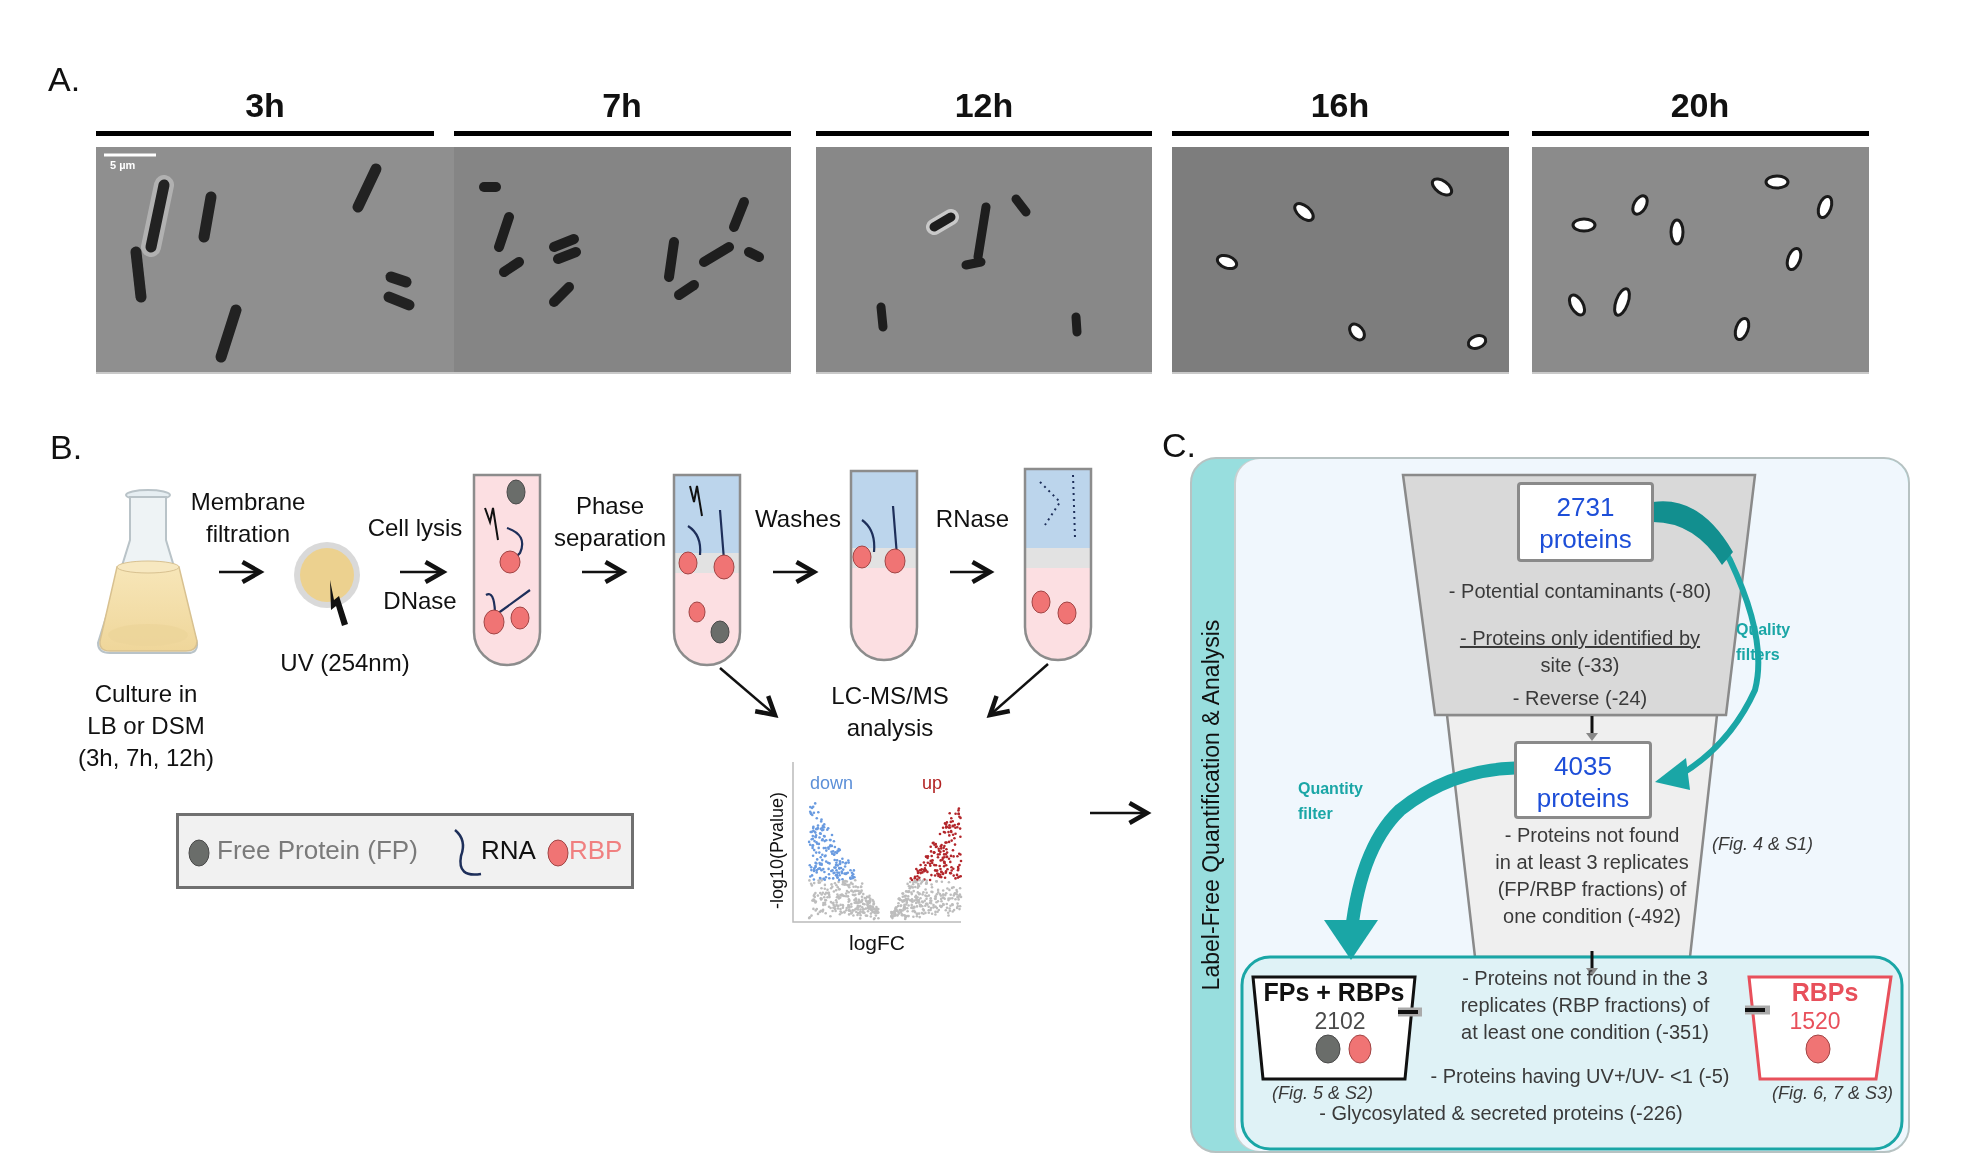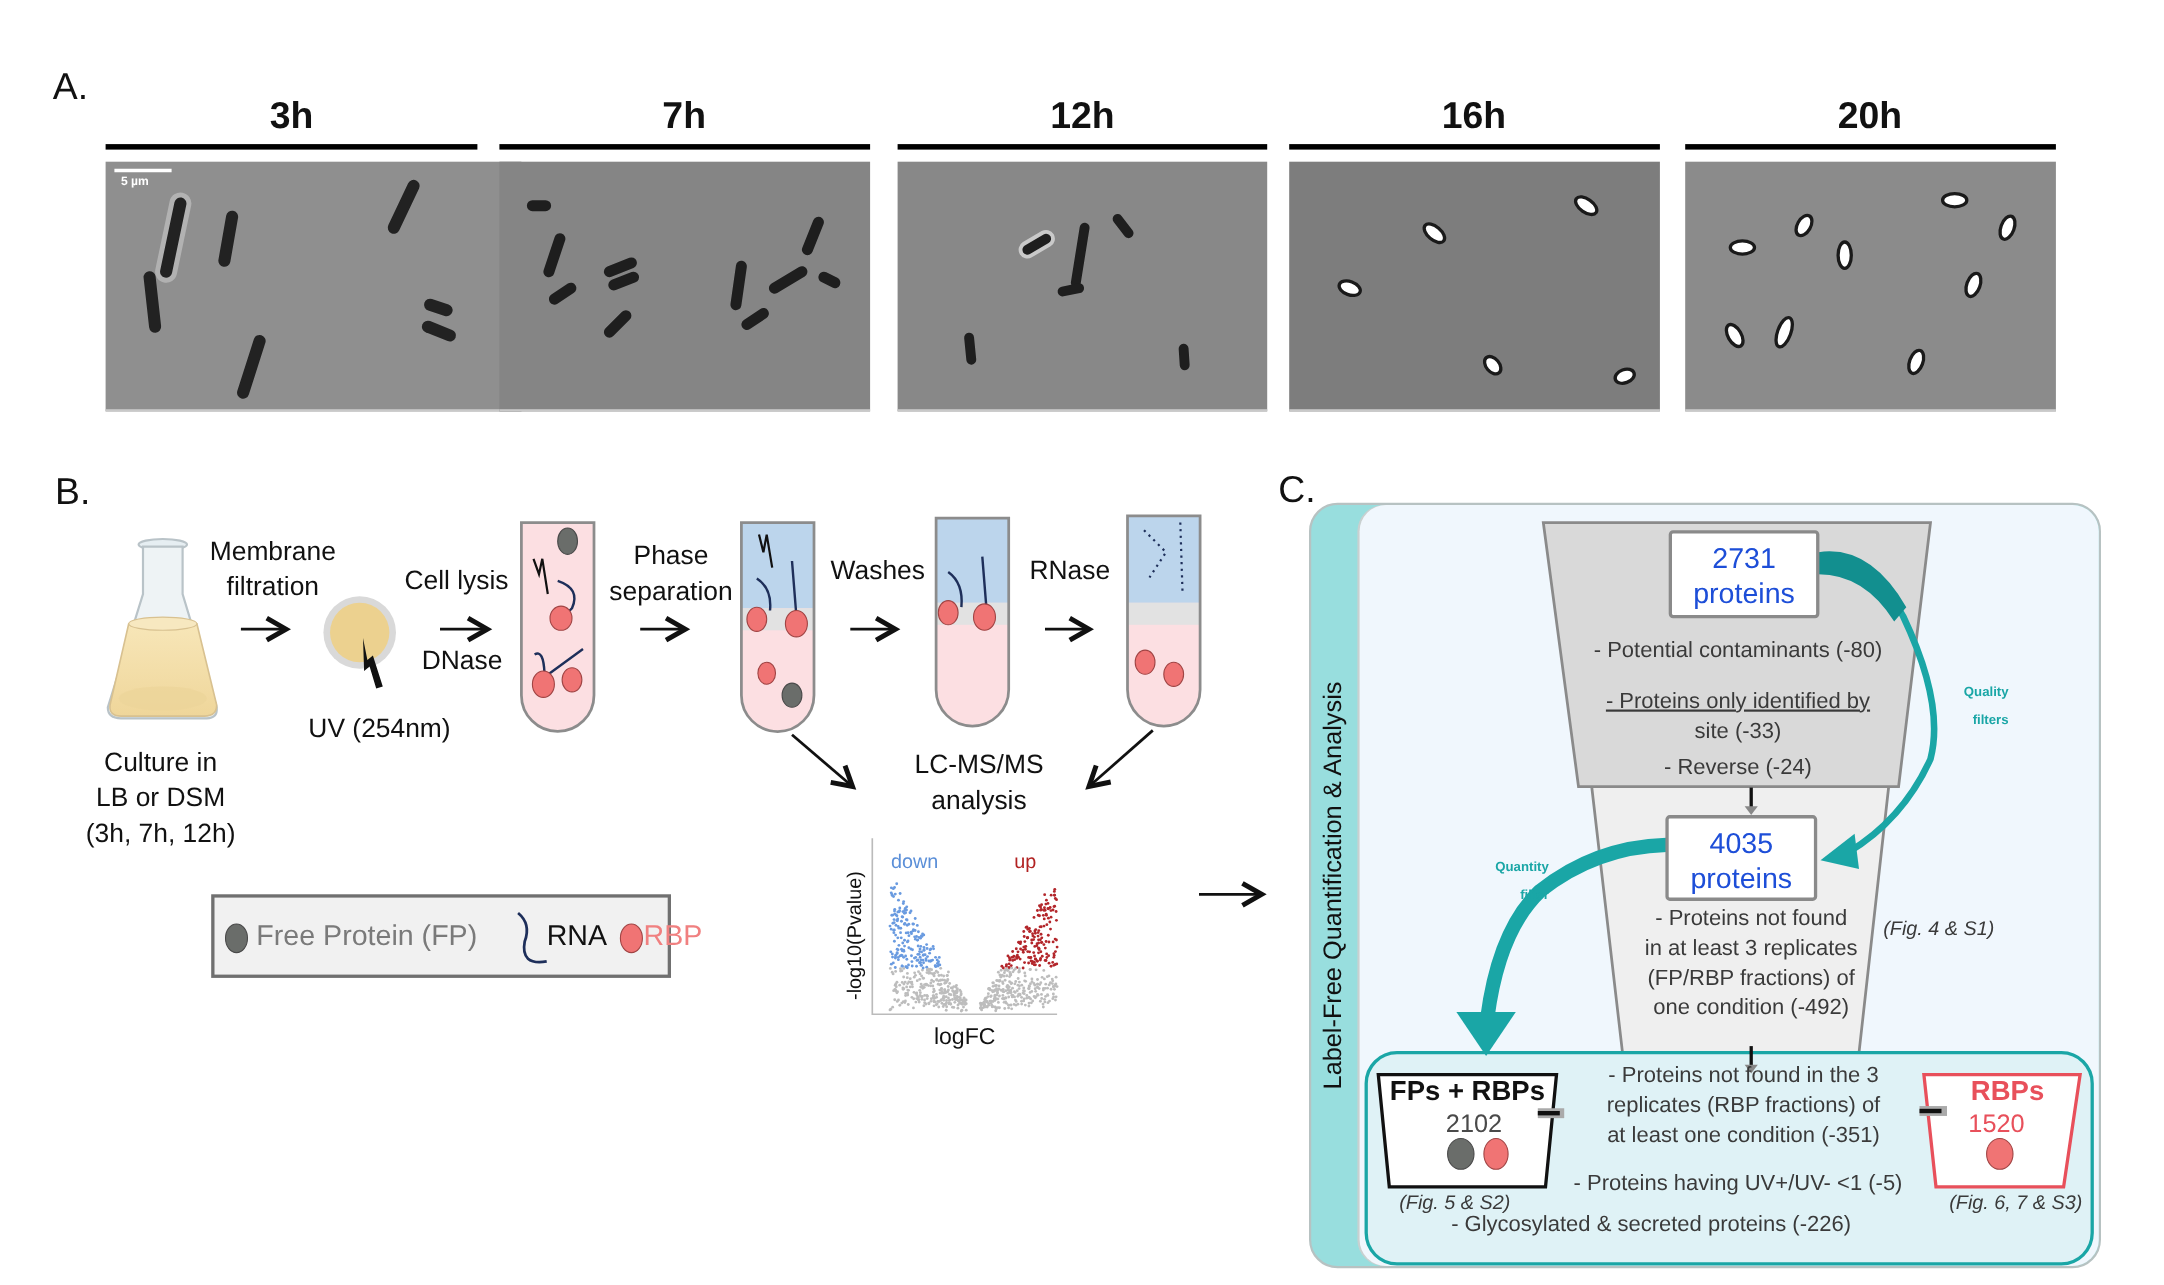--- a/index.html
+++ b/index.html
@@ -6,21 +6,21 @@
   body { width: 1967px; height: 1168px; position: relative; overflow: hidden;
          font-family: "Liberation Sans", "DejaVu Sans", sans-serif; color: #111; }
   .abs { position: absolute; }
   .panel-letter { font-size: 34px; color: #111; }
   .time-title { font-size: 34px; font-weight: bold; text-align: center; width: 340px; }
   .time-bar { height: 5px; background: #000; }
   .micro { background: #8c8c8c; overflow: hidden; border-bottom: 2px solid #c9c9c9; }
   .lbl { font-size: 24px; color: #111; text-align: center; line-height: 32px; white-space: nowrap; }
   .ctext { font-size: 20px; color: #3a3a3a; text-align: center; line-height: 27px; white-space: nowrap; }
   .fig-ref { font-size: 18px; font-style: italic; color: #3a3a3a; white-space: nowrap; }
-  .teal-lbl { font-size: 12px; font-weight: bold; color: #1aa6a6; text-align: right; line-height: 25px; }
+  .teal-lbl { font-size: 16px; font-weight: bold; color: #1aa6a6; text-align: left; line-height: 25px; }
   .count-box { background: #fff; border: 3px solid #8a8a8a; border-radius: 4px; text-align: center;
                font-size: 26px; line-height: 32px; color: #1d4ed8; box-sizing: border-box; padding-top: 6px; }
 </style>
 </head>
 <body>
 
 <div class="abs panel-letter" style="left:48px; top:60px;">A.</div>
 
 <div>
 
@@ -236,21 +236,21 @@
       <rect x="1025" y="469" width="66" height="79" fill="#bcd5ec"></rect>
       <rect x="1025" y="548" width="66" height="20" fill="#e2e2e2"></rect>
     </g>
     <path d="M1025 469 L1091 469 L1091 627 A33 33 0 0 1 1025 627 Z" fill="none" stroke="#8c8c8c" stroke-width="2.5"></path>
     <path d="M1040 482 L1060 502 L1045 525 M1073 475 L1075 538" stroke="#1e2f5a" stroke-width="2" stroke-dasharray="2 4" fill="none"></path>
     <ellipse cx="1041" cy="602" rx="9" ry="11" fill="#f07474" stroke="#a04444"></ellipse>
     <ellipse cx="1067" cy="613" rx="9" ry="11" fill="#f07474" stroke="#a04444"></ellipse>
   </g>
 </svg>
 
-<div class="abs" style="left:192px; top:813px; width:418px; height:76px; background:#f1f1f1; border:3px solid #707070; box-sizing:border-box;">
+<div class="abs" style="left:176px; top:813px; width:458px; height:76px; background:#f1f1f1; border:3px solid #707070; box-sizing:border-box;">
   <svg class="abs" style="left:8px; top:22px;" width="24" height="30">
     <ellipse cx="12" cy="15" rx="10" ry="13" fill="#6a6d6a" stroke="#4a4a4a"></ellipse>
   </svg>
   <div class="abs" style="left:38px; top:19px; font-size:26px; color:#7a7a7a; white-space:nowrap;">Free Protein (FP)</div>
   <svg class="abs" style="left:268px; top:10px;" width="40" height="58">
     <path d="M8 4 Q20 14 14 30 Q10 52 34 48" stroke="#1e2f5a" stroke-width="2.5" fill="none"></path>
   </svg>
   <div class="abs" style="left:302px; top:19px; font-size:26px; color:#111;">RNA</div>
   <svg class="abs" style="left:367px; top:22px;" width="24" height="30">
     <ellipse cx="12" cy="15" rx="10" ry="13" fill="#f07474" stroke="#a04444"></ellipse>

